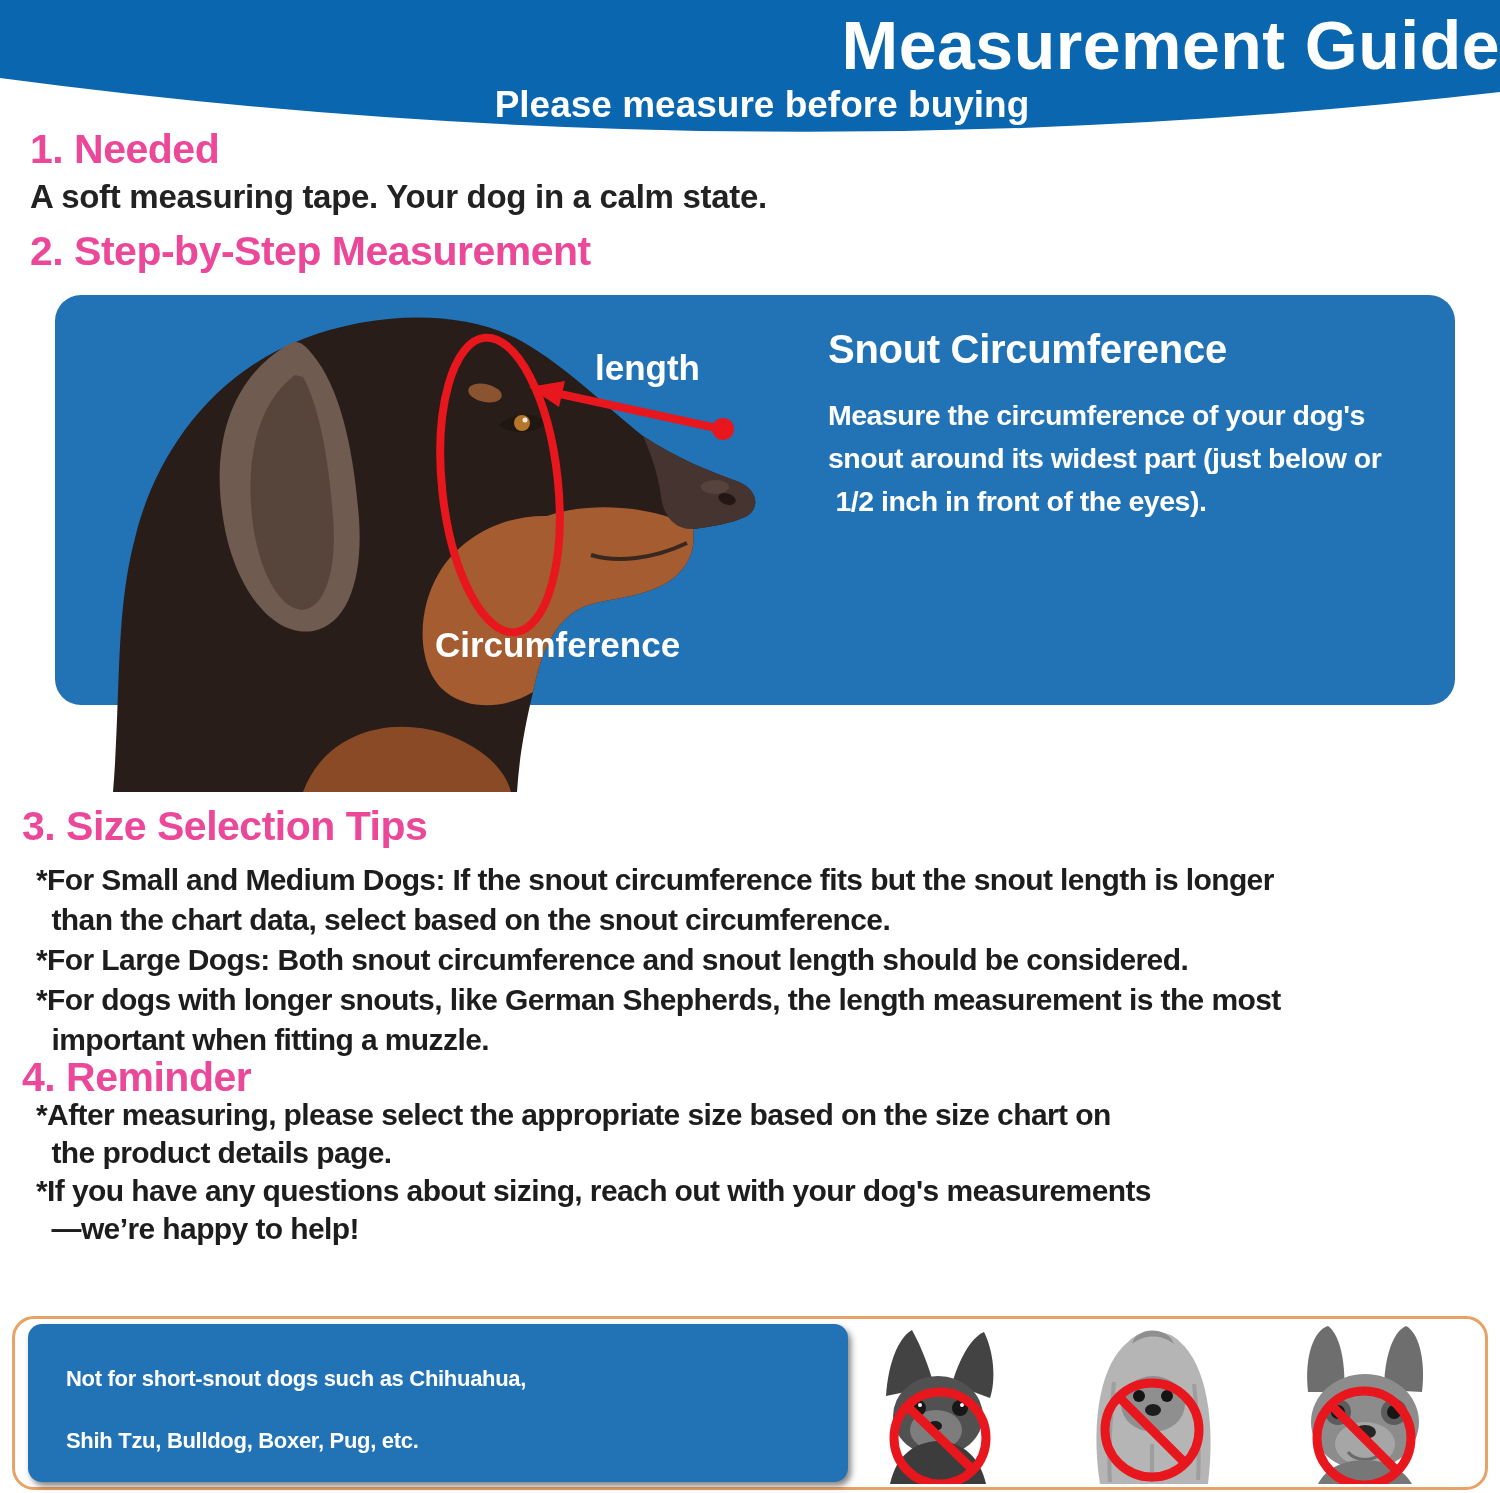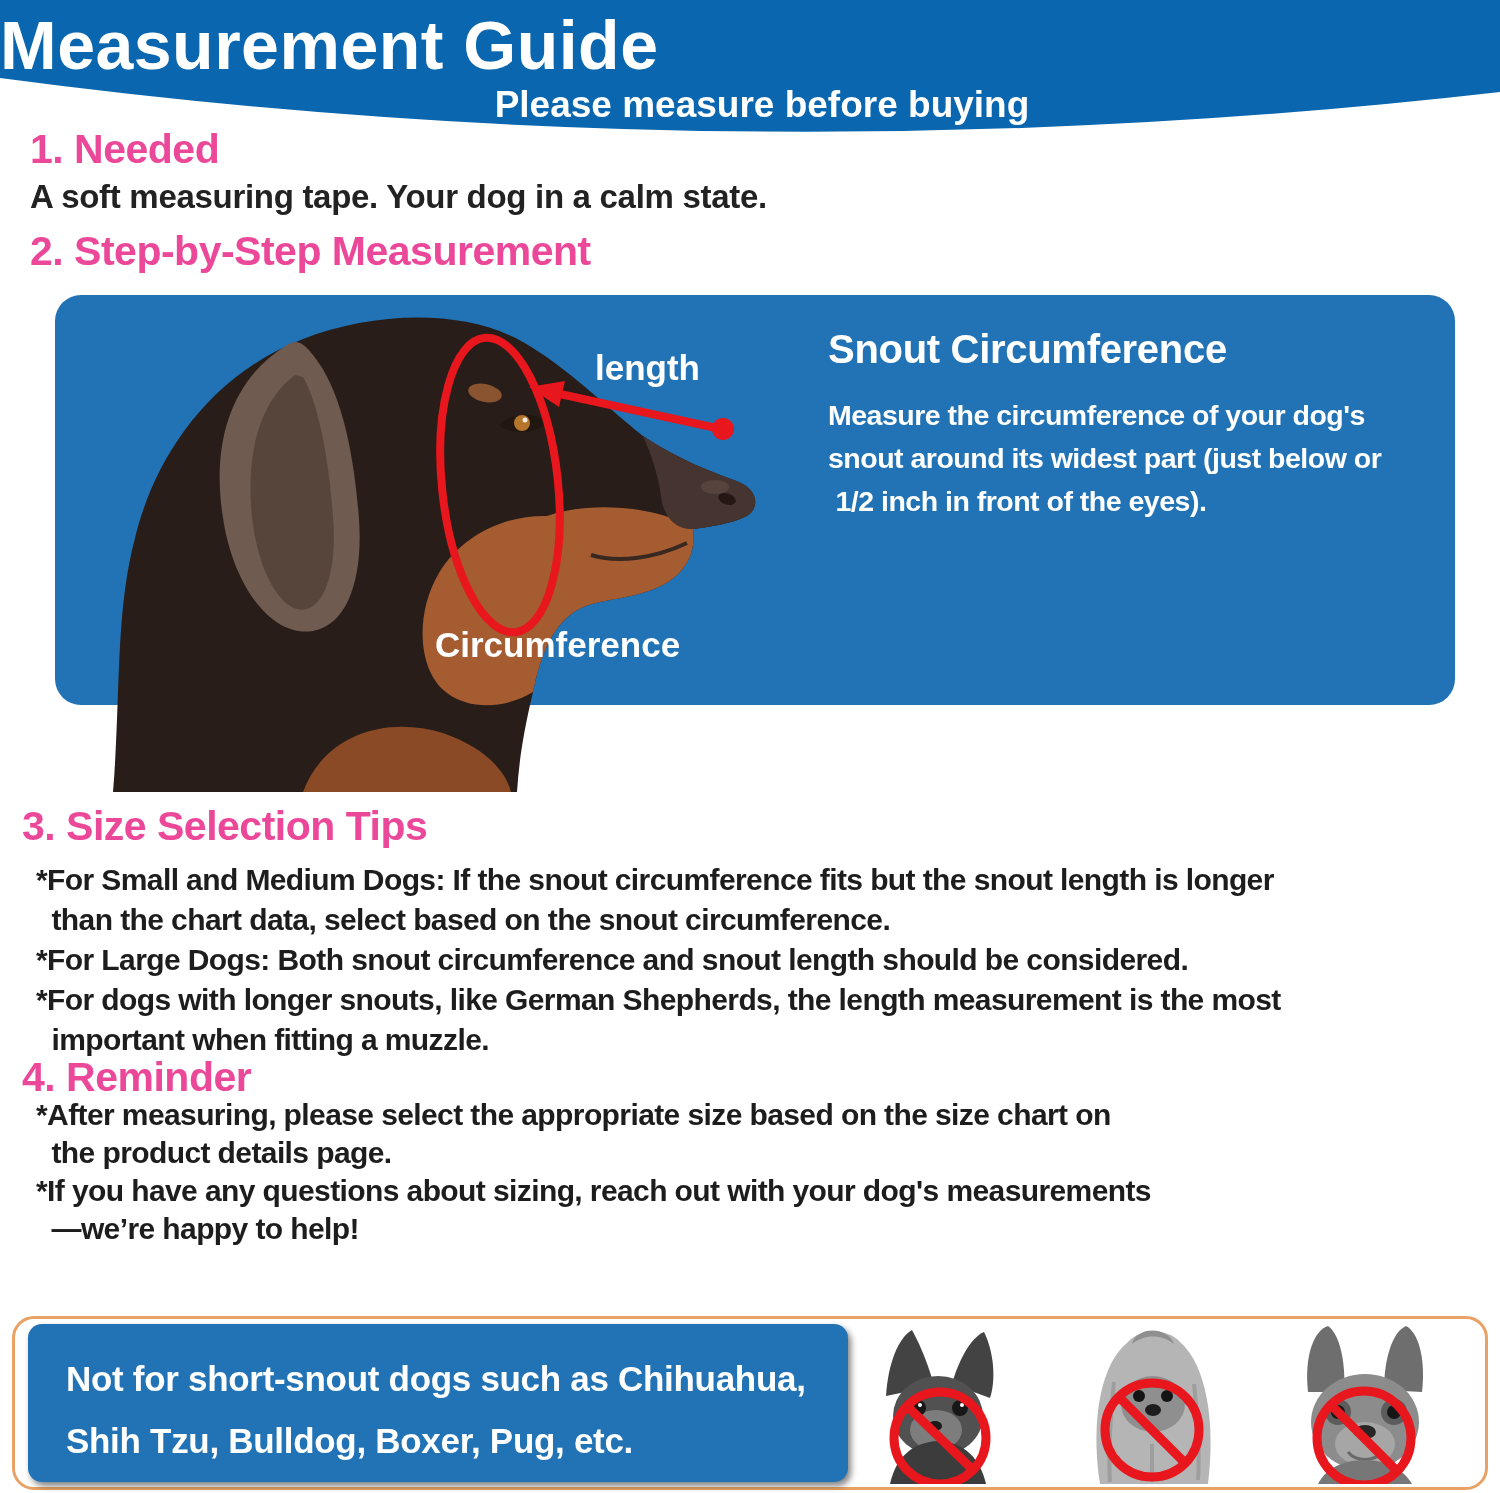--- a/index.html
+++ b/index.html
@@ -2,21 +2,21 @@
 <html style="--header-blue: #0a66ae; --panel-blue: #2273b5; --accent-red: #e8161d; --border-orange: #e8a265; --text-dark: #1d1d1d;"><head>
 <meta charset="utf-8">
 <style>
   html,body{margin:0;padding:0;background:#ffffff;}
   #page{position:relative;width:1500px;height:1493px;background:#fff;overflow:hidden;
         font-family:"Liberation Sans",sans-serif;color:#1d1d1d;}
   .abs{position:absolute;}
   .pre{white-space:pre-wrap;}
   
   #header-shape{position:absolute;top:0;left:0;}
-  #header-title{top:6px;left:0;width:100%;text-align:left;font-size:68px;font-weight:700;
+  #header-title{top:6px;left:0;width:100%;text-align:right;font-size:68px;font-weight:700;
                 letter-spacing:0.5px;color:#fff;}
   #header-sub{top:84px;left:0;width:100%;text-align:center;font-size:37px;font-weight:700;color:#fff;padding-left:12px;}
   
   .sec-h{font-weight:700;color:#ec4899;font-size:41px;letter-spacing:-0.5px;}
   #needed-h{left:30px;top:126px;}
   #needed-body{left:30px;top:178px;font-size:33px;font-weight:700;letter-spacing:-0.3px;color:#222;}
   #steps-h{left:30px;top:228px;}
   
   #panel{left:55px;top:295px;width:1400px;height:410px;border-radius:26px;
          background:var(--panel-blue,#2273b5);}
@@ -32,21 +32,21 @@
   #tips-list{left:36px;top:860px;width:1460px;font-size:30px;line-height:40px;font-weight:700;
              letter-spacing:-0.6px;color:#1d1d1d;}
   #reminder-h{left:22px;top:1054px;}
   #reminder-list{left:36px;top:1096px;width:1460px;font-size:30px;line-height:38px;font-weight:700;
              letter-spacing:-0.6px;color:#1d1d1d;}
   
   #warn-frame{left:12px;top:1316px;width:1470px;height:168px;border:3px solid var(--border-orange,#e8a265);
               border-radius:22px;background:#fff;}
   #warn-box{left:28px;top:1324px;width:820px;height:158px;border-radius:14px;
             background:var(--panel-blue,#2273b5);box-shadow:3px 4px 6px rgba(30,30,30,.55);}
-  #warn-text{left:66px;top:1348px;width:760px;font-size:35px;line-height:62px;font-weight:700;
+  #warn-text{left:66px;top:1348px;width:760px;font-size:22px;line-height:62px;font-weight:700;
              letter-spacing:-0.3px;color:#fff;}
   #dogs-svg{position:absolute;left:856px;top:1322px;}
   
   .red-stroke{stroke:var(--accent-red,#e8161d);fill:none;}
   .red-fill{fill:var(--accent-red,#e8161d);}
 </style>
 </head>
 <body>
 
 <div id="page">

